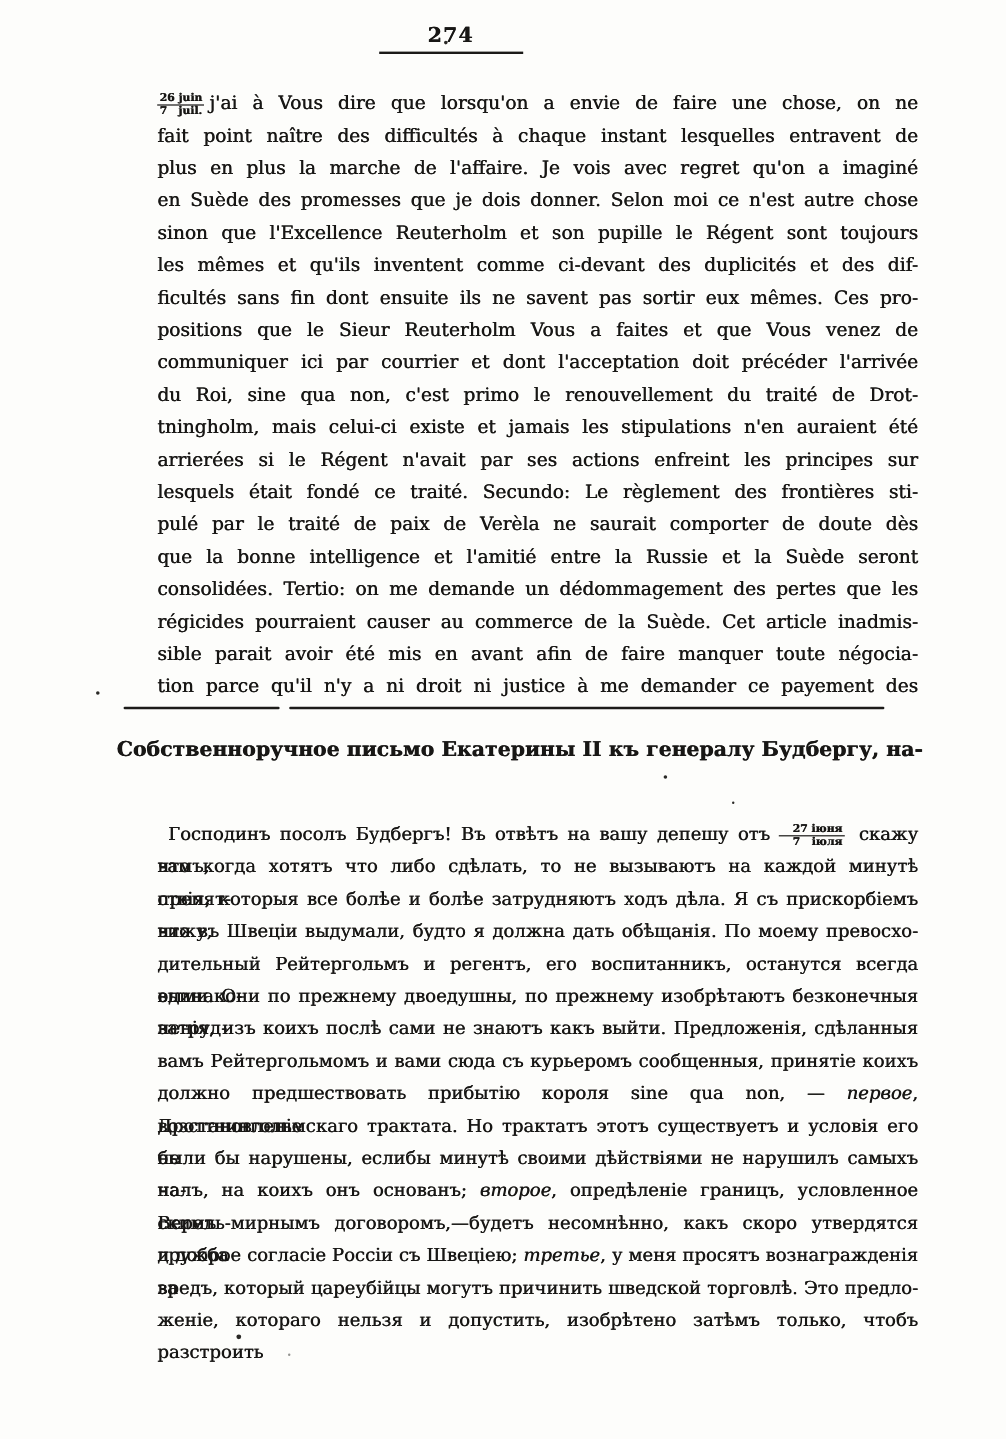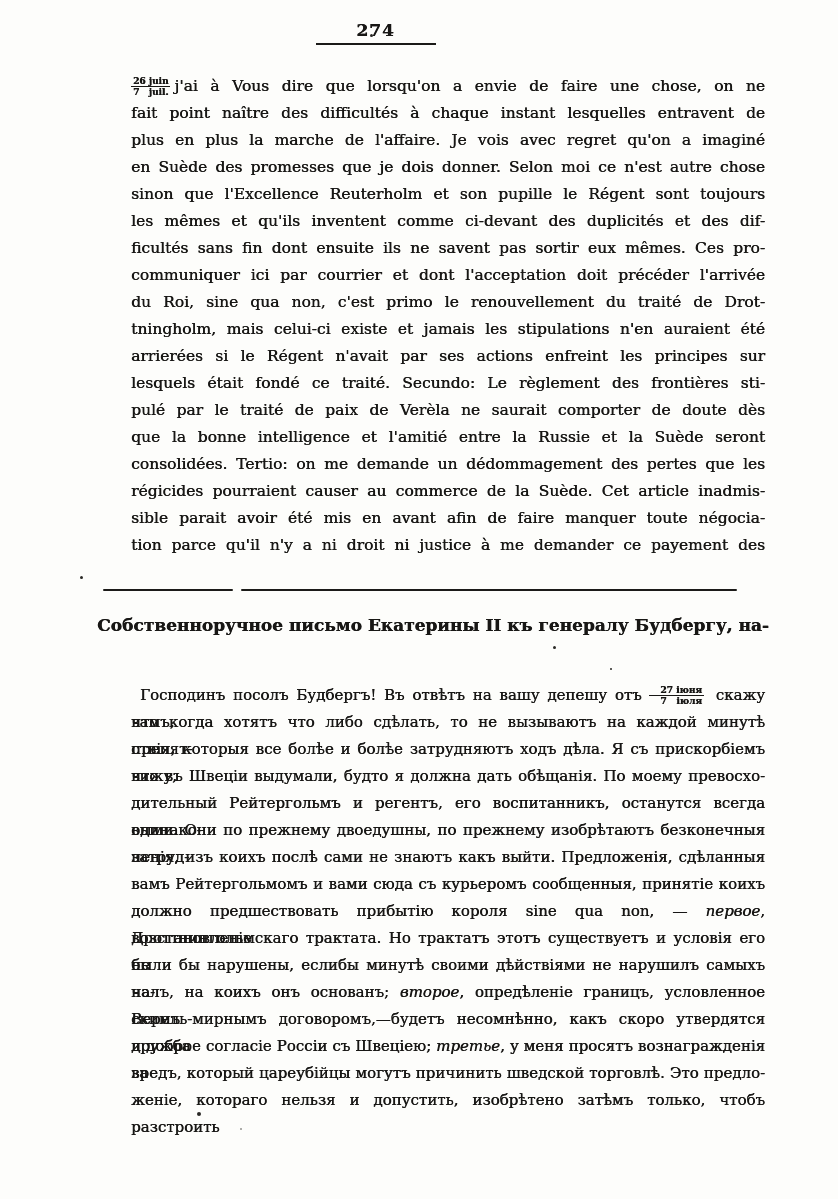--- a/index.html
+++ b/index.html
@@ -92,20 +92,21 @@
     <div class="line">
       <span class="frac"><span class="top">26 juin</span><span class="bot">7 juil.</span></span><span>j'ai à Vous dire que lorsqu'on a envie de faire une chose, on ne</span>
     </div>
     <div>
         <div class="line">fait point naître des difficultés à chaque instant lesquelles entravent de</div>
         <div class="line">plus en plus la marche de l'affaire. Je vois avec regret qu'on a imaginé</div>
         <div class="line">en Suède des promesses que je dois donner. Selon moi ce n'est autre chose</div>
         <div class="line">sinon que l'Excellence Reuterholm et son pupille le Régent sont toujours</div>
         <div class="line">les mêmes et qu'ils inventent comme ci-devant des duplicités et des dif-</div>
         <div class="line">ficultés sans fin dont ensuite ils ne savent pas sortir eux mêmes. Ces pro-</div>
+        <div class="line">positions que le Sieur Reuterholm Vous a faites et que Vous venez de</div>
         <div class="line">communiquer ici par courrier et dont l'acceptation doit précéder l'arrivée</div>
         <div class="line">du Roi, sine qua non, c'est primo le renouvellement du traité de Drot-</div>
         <div class="line">tningholm, mais celui-ci existe et jamais les stipulations n'en auraient été</div>
         <div class="line">arrierées si le Régent n'avait par ses actions enfreint les principes sur</div>
         <div class="line">lesquels était fondé ce traité. Secundo: Le règlement des frontières sti-</div>
         <div class="line">pulé par le traité de paix de Verèla ne saurait comporter de doute dès</div>
         <div class="line">que la bonne intelligence et l'amitié entre la Russie et la Suède seront</div>
         <div class="line">consolidées. Tertio: on me demande un dédommagement des pertes que les</div>
         <div class="line">régicides pourraient causer au commerce de la Suède. Cet article inadmis-</div>
         <div class="line">sible parait avoir été mis en avant afin de faire manquer toute négocia-</div>

